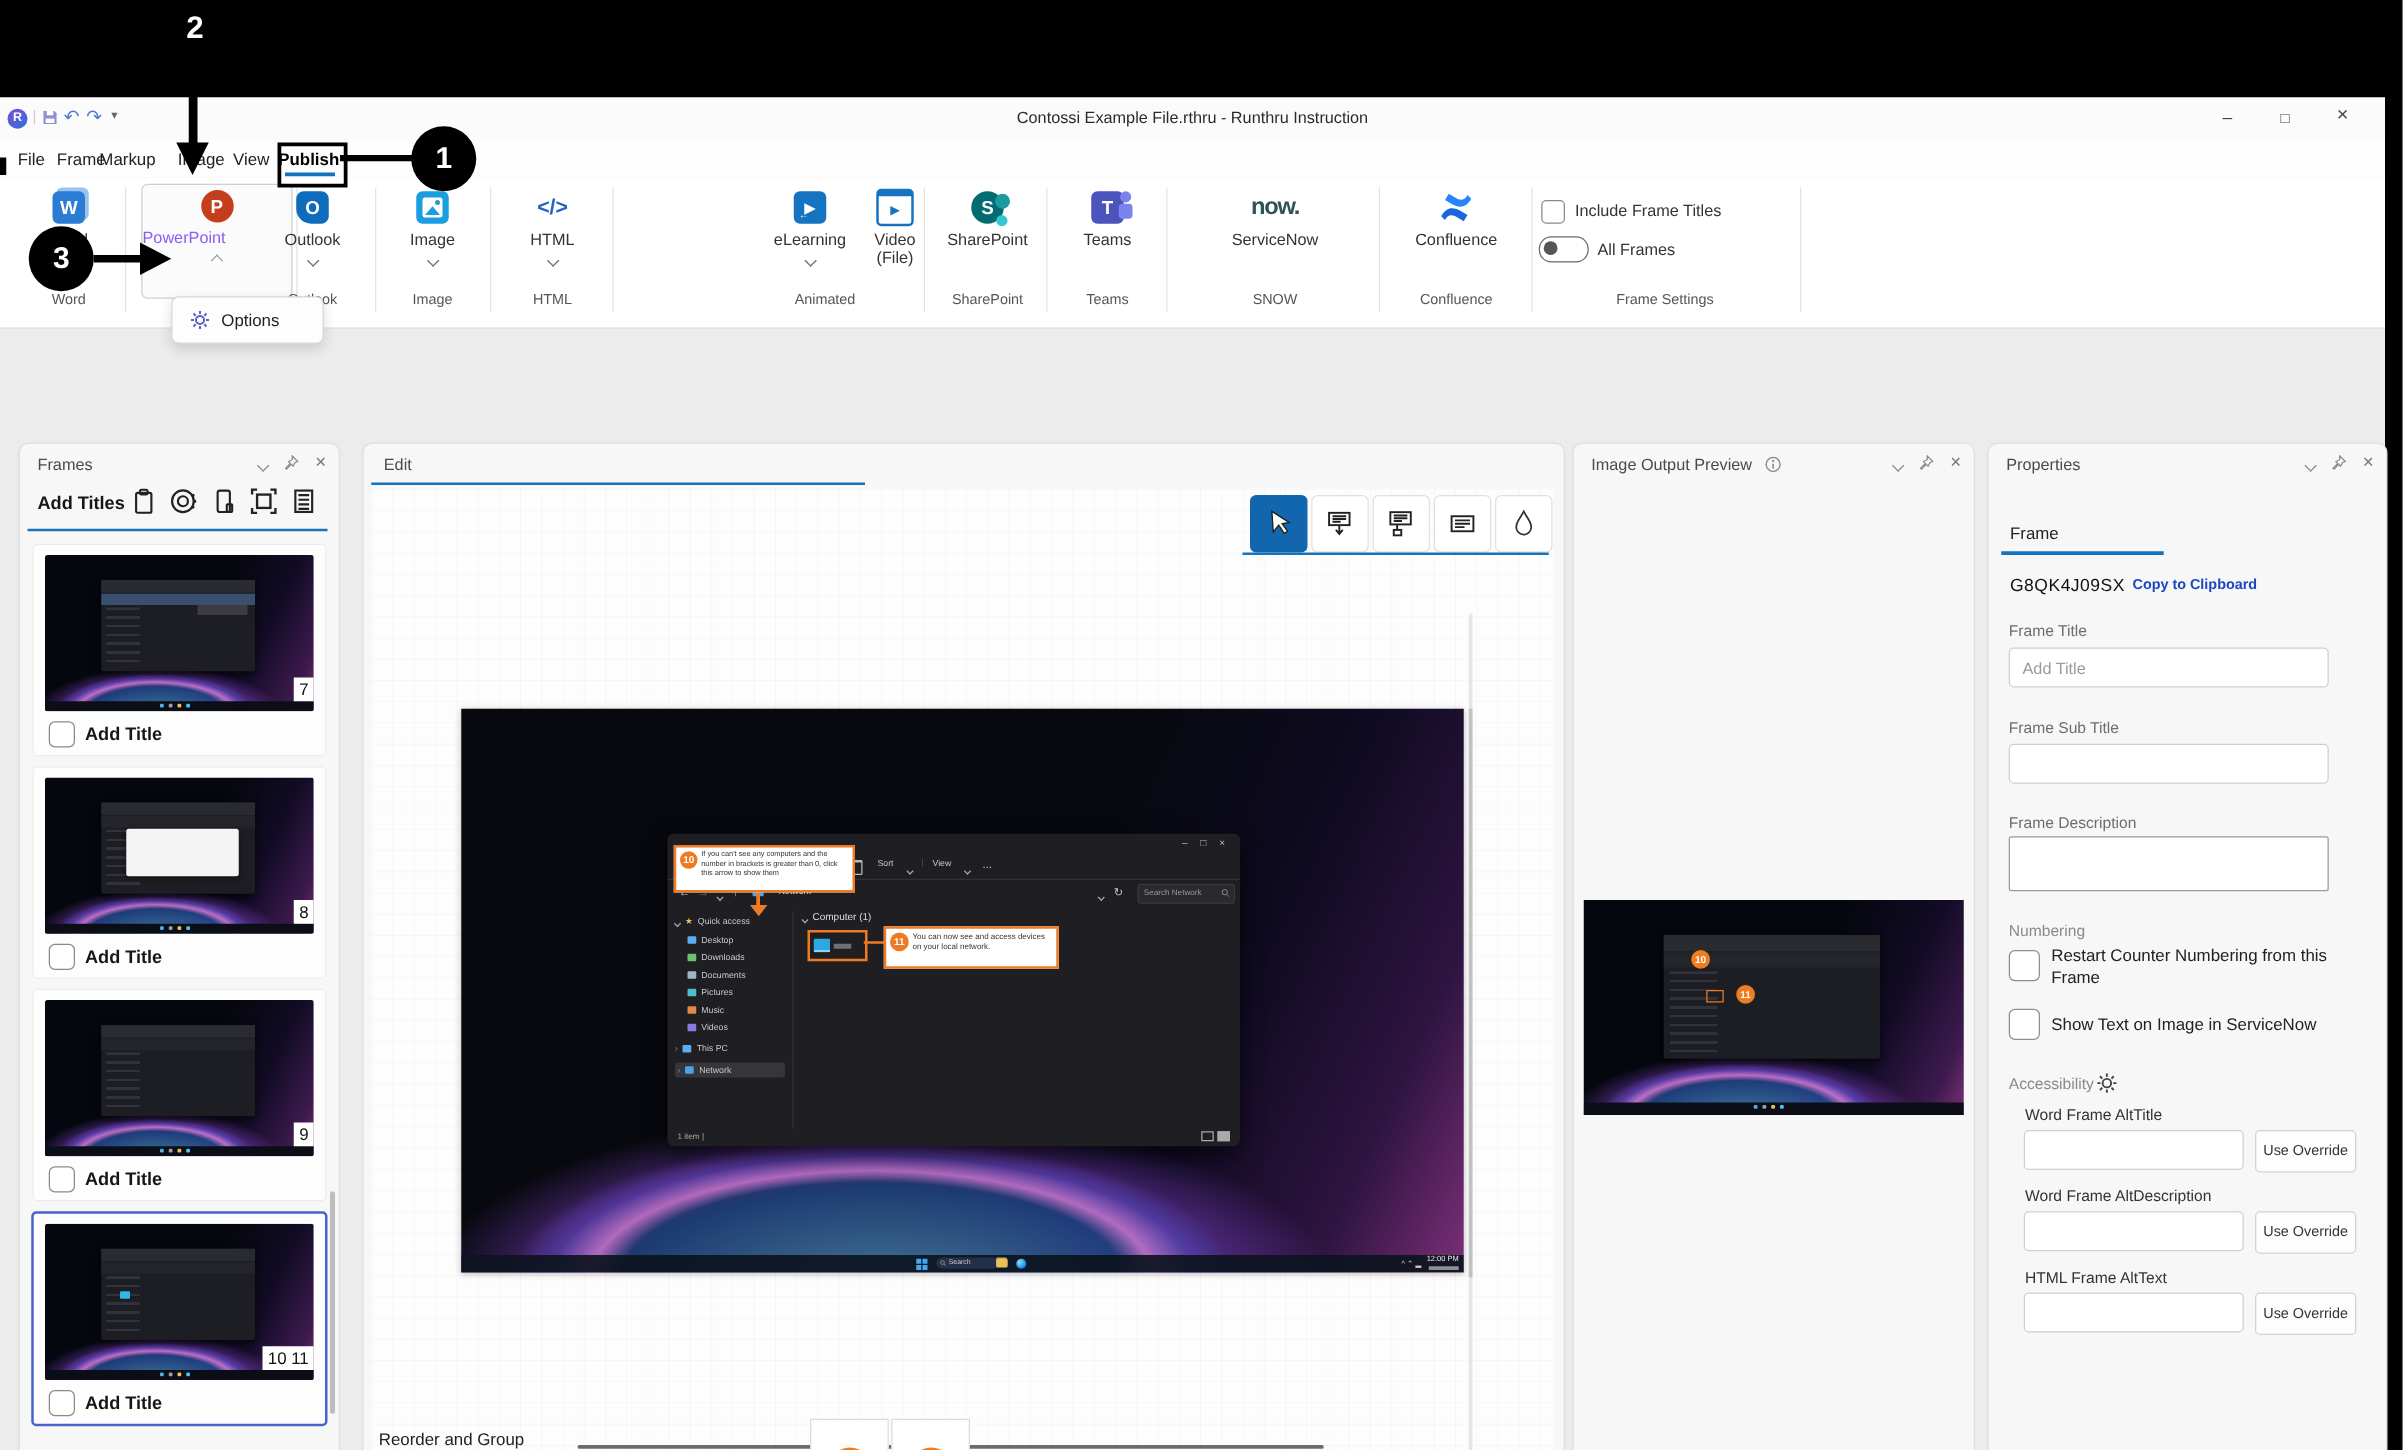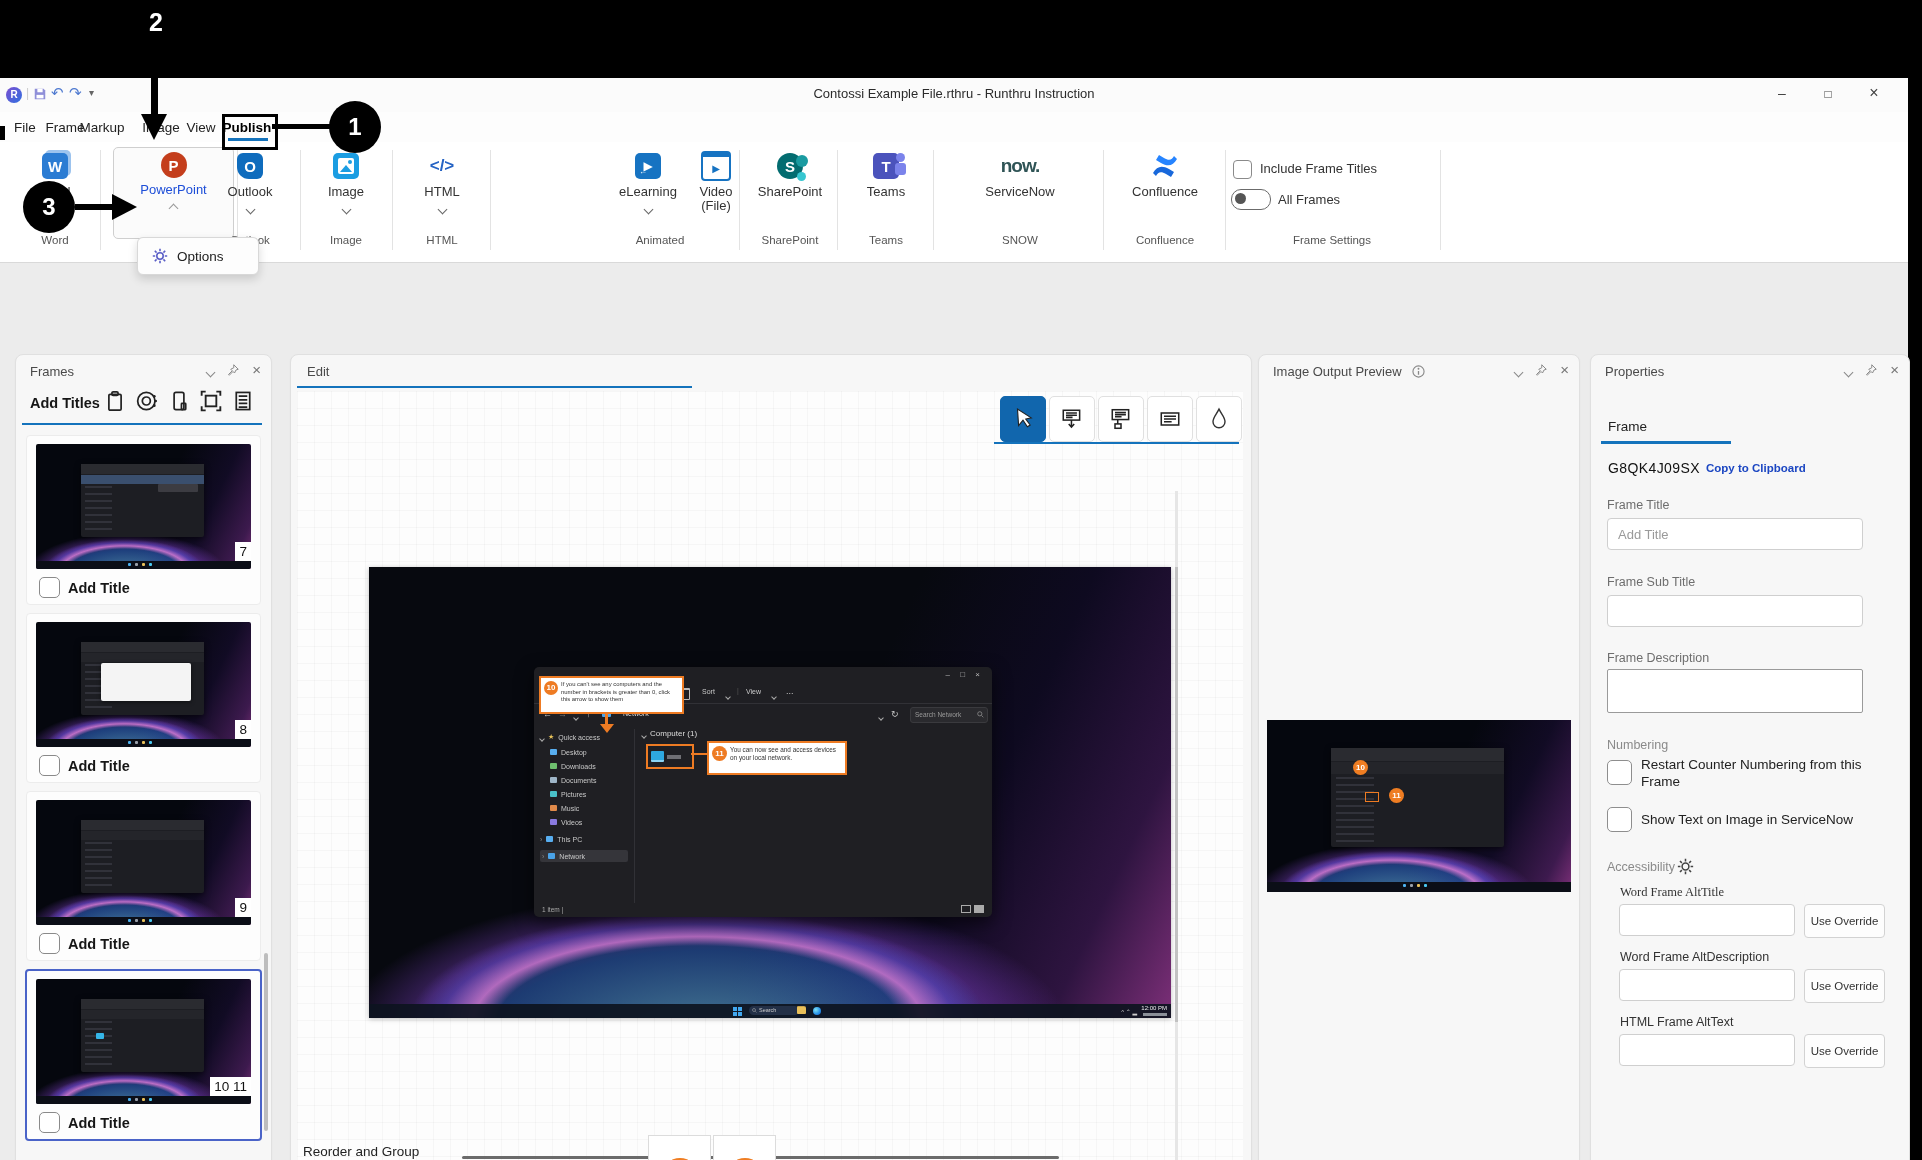--- a/index.html
+++ b/index.html
@@ -148,21 +148,21 @@
       <div class="ric">
           <span class="icsq" style="background:#2b7cd3;box-shadow:3px -3px 0 #9cc3ee;">W</span>
         </div>
       <div class="rlb">Word</div><span class="chev"></span>
     </div>
     
     <div class="abs" style="left:113px;top:5px;width:119px;height:90px;border:1px solid #cfcfcf;border-radius:5px;background:#fbfbfb;">
       <div style="display:flex;justify-content:center;margin-top:4px;">
         <span class="icsq" style="background:#c43e1c;border-radius:50%;">P</span>
       </div>
-      <div style="text-align:center;font-size:13px;color:#1d4ed8;margin-top:4px;">PowerPoint</div>
+      <div style="text-align:left;font-size:13px;color:#8b5cf6;margin-top:4px;">PowerPoint</div>
       <div style="text-align:center;"><span class="chev up" style="border-color:#999;"></span></div>
     </div>
     
     <div class="rbtn" style="left:250px;">
       <div class="ric">
           <span class="icsq" style="background:#0f6cbd;border-radius:6px 6px 6px 12px;">O</span>
         </div>
       <div class="rlb">Outlook</div><span class="chev"></span>
     </div>
     
@@ -636,21 +636,21 @@
       <span class="pcblab" style="left:50px;top:456px;width:250px;">Show Text on Image in ServiceNow</span>
 
       <span class="plabel" style="left:16px;top:505px;color:#8a8a8a;">Accessibility</span>
       <svg class="abs" style="left:86px;top:503px;" width="17" height="17" viewBox="0 0 20 20">
         <g stroke="#444" stroke-width="1.8" fill="none">
             <circle cx="10" cy="10" r="4"></circle>
             <path d="M10 1v3M10 16v3M1 10h3M16 10h3M3.5 3.5l2.2 2.2M14.3 14.3l2.2 2.2M16.5 3.5l-2.2 2.2M5.7 14.3l-2.2 2.2"></path>
           </g>
       </svg>
 
-      <span class="plabel" style="left:29px;top:530px;color:#333;font-family:Liberation Serif, serif;">Word Frame AltTitle</span>
+      <span class="plabel" style="left:29px;top:530px;color:#333;">Word Frame AltTitle</span>
       <input class="pinput" style="left: 28px; top: 549px; width: 154px; height: 30px;">
       <span class="ovbtn" style="left:213px;top:549px;">Use Override</span>
 
       <span class="plabel" style="left:29px;top:595px;color:#333;">Word Frame AltDescription</span>
       <input class="pinput" style="left: 28px; top: 614px; width: 154px; height: 30px;">
       <span class="ovbtn" style="left:213px;top:614px;">Use Override</span>
 
       <span class="plabel" style="left:29px;top:660px;color:#333;">HTML Frame AltText</span>
       <input class="pinput" style="left: 28px; top: 679px; width: 154px; height: 30px;">
       <span class="ovbtn" style="left:213px;top:679px;">Use Override</span>

